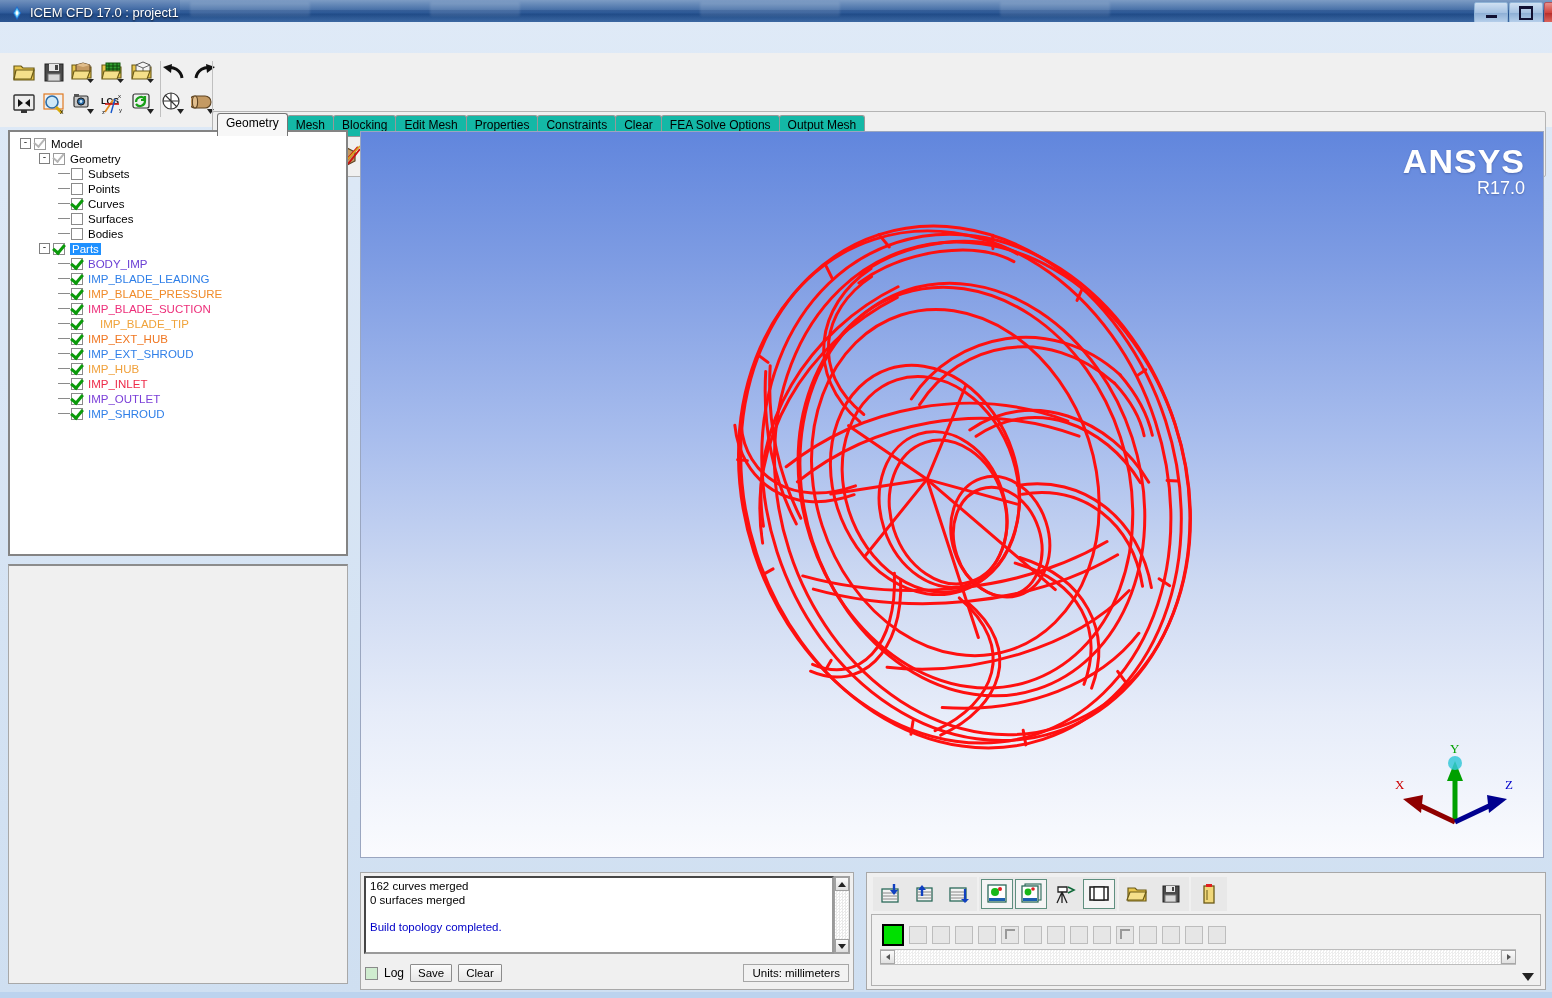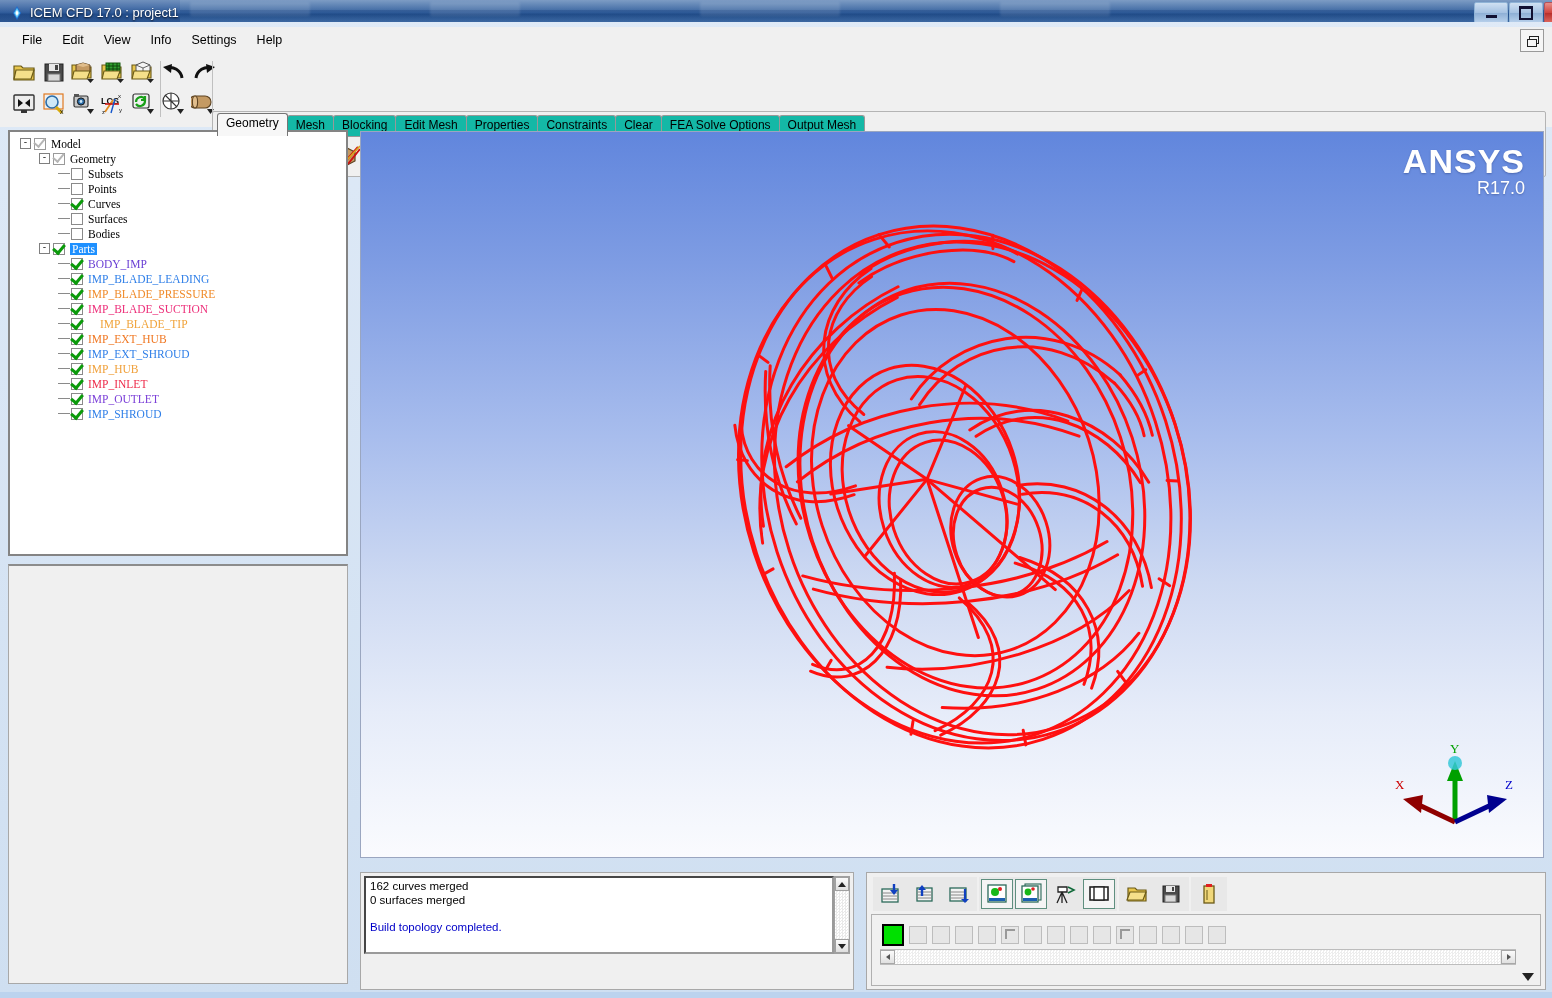--- a/index.html
+++ b/index.html
@@ -76,21 +76,21 @@
   .ind{display:inline-block;}
   .exp{width:9px;height:9px;border:1px solid #7f7f7f;background:#fff;
     display:inline-flex;align-items:center;justify-content:center;font-size:9px;
     line-height:7px;color:#000;margin-right:3px;flex:none;font-family:"Liberation Mono",monospace;}
   .cbox{width:10px;height:10px;border:1px solid #8a8a8a;background:#fff;margin-right:5px;flex:none;position:relative;}
   .cbox.checked:after{content:"";position:absolute;left:1px;top:-2px;width:5px;height:9px;
     border:solid #0b9a0b;border-width:0 3px 3px 0;transform:rotate(40deg);}
   .cbox.partial{border-color:#9a9a9a;}
   .cbox.partial:after{content:"";position:absolute;left:1px;top:-3px;width:5px;height:9px;
     border:solid #b5b5b5;border-width:0 2px 2px 0;transform:rotate(40deg);}
-  .tlabel{color:#000;font-family:Liberation Serif, serif;}
+  .tlabel{color:#000;}
   .tlabel.sel{background:#1e90ff;color:#fff;padding:0 2px;}
   .lowerbox{position:absolute;left:0;top:434px;width:340px;height:420px;
     background:#f0f0f0;border:1px solid #a8a8a8;border-top:2px solid #8c8c8c;box-sizing:border-box;}
 
   
   .viewport{position:absolute;left:360px;top:131px;width:1184px;height:727px;
     background:linear-gradient(180deg,#6186dd 0%,#7e9ce3 18%,#a8bded 42%,#cdd9f2 62%,#e6ecf9 80%,#fafbfe 100%);
     border:1px solid #9aa6c0;box-sizing:border-box;overflow:hidden;}
   .ansys{position:absolute;right:18px;top:12px;text-align:right;color:#fff;
     text-shadow:0 1px 2px rgba(40,60,120,.45);}
@@ -177,33 +177,20 @@
         </div>
       <div class="wbtn">
           <div class="wb-max"></div>
         </div>
       <div class="wbtn close">
         <span class="wb-x">✕</span>
       </div>
     </div>
   </div>
 
-  <div class="menubar">
-    <div class="menus" id="menu-root">
-        <div class="menu-item">File</div>
-        <div class="menu-item">Edit</div>
-        <div class="menu-item">View</div>
-        <div class="menu-item">Info</div>
-        <div class="menu-item">Settings</div>
-        <div class="menu-item">Help</div>
-      </div>
-    <div class="dockbtn">
-      <div class="dockglyph"></div>
-    </div>
-  </div>
 
   <div class="toolarea">
 
     <div class="tgroup" style="left:10px;text-align:right;">
       <div class="trow">
         <div class="ticon">
           <svg width="24" height="22" viewBox="0 0 24 22">
             <path d="M2 5h7l2 2h11v12H2z" fill="#e8c64e" stroke="#6b5a16" stroke-width="1.2"></path>
             <path d="M4 9h18l-3 9H2z" fill="#f5e08a" stroke="#6b5a16" stroke-width="1.2"></path>
           </svg>
@@ -684,20 +671,27 @@
       </div>
     <div class="vscroll">
       <div class="sbtn up">
           <div class="ar"></div>
         </div>
       <div class="strack"></div>
       <div class="sbtn down" style="position:absolute;bottom:0;left:0;">
           <div class="ar"></div>
         </div>
     </div>
+    <div class="msgfoot">
+      <div class="logchk"></div>
+      <span>Log</span>
+      <div class="minibtn">Save</div>
+      <div class="minibtn">Clear</div>
+      <div class="unitsbox">Units: millimeters</div>
+    </div>
   </div>
 
   <div class="rightbot">
     <div class="rb-tools">
       <div class="rb-grp">
         <div class="rbicon">
           <svg width="24" height="24" viewBox="0 0 24 24">
             <rect x="3" y="7" width="16" height="13" fill="#f3f3f3" stroke="#2b6a5a" stroke-width="1.3"></rect>
             <path d="M3 11h16M3 14h16M3 17h16" stroke="#888" stroke-width="1"></path>
             <path d="M15 2v9" stroke="#1040c0" stroke-width="2.4"></path>

